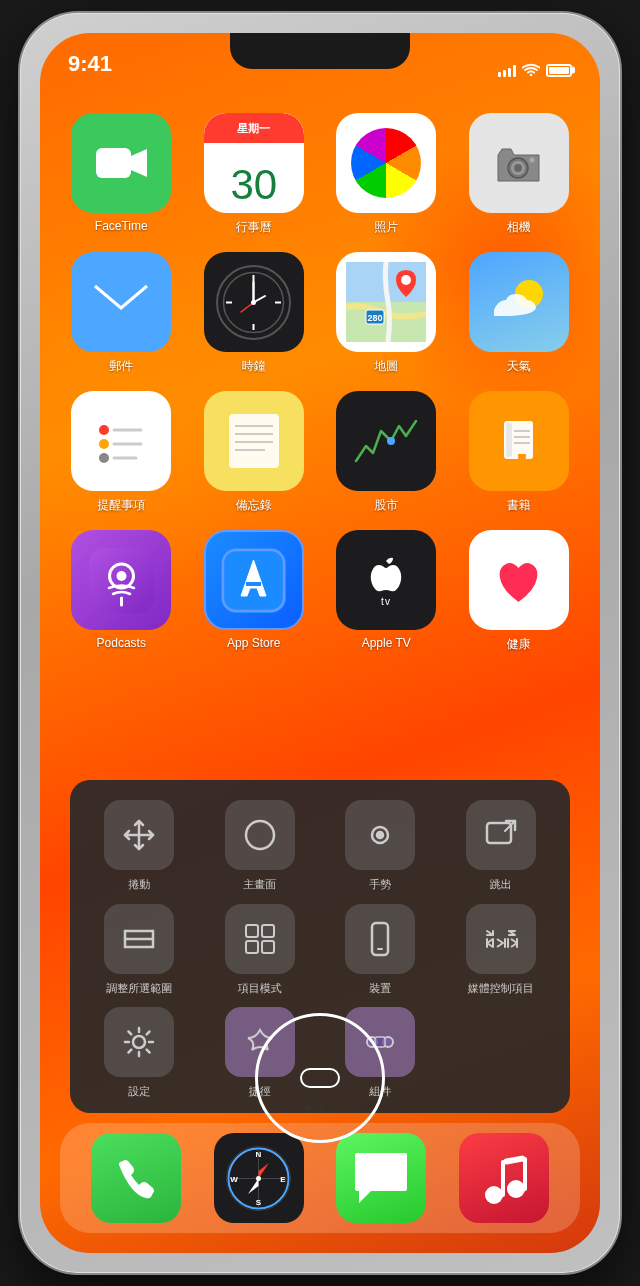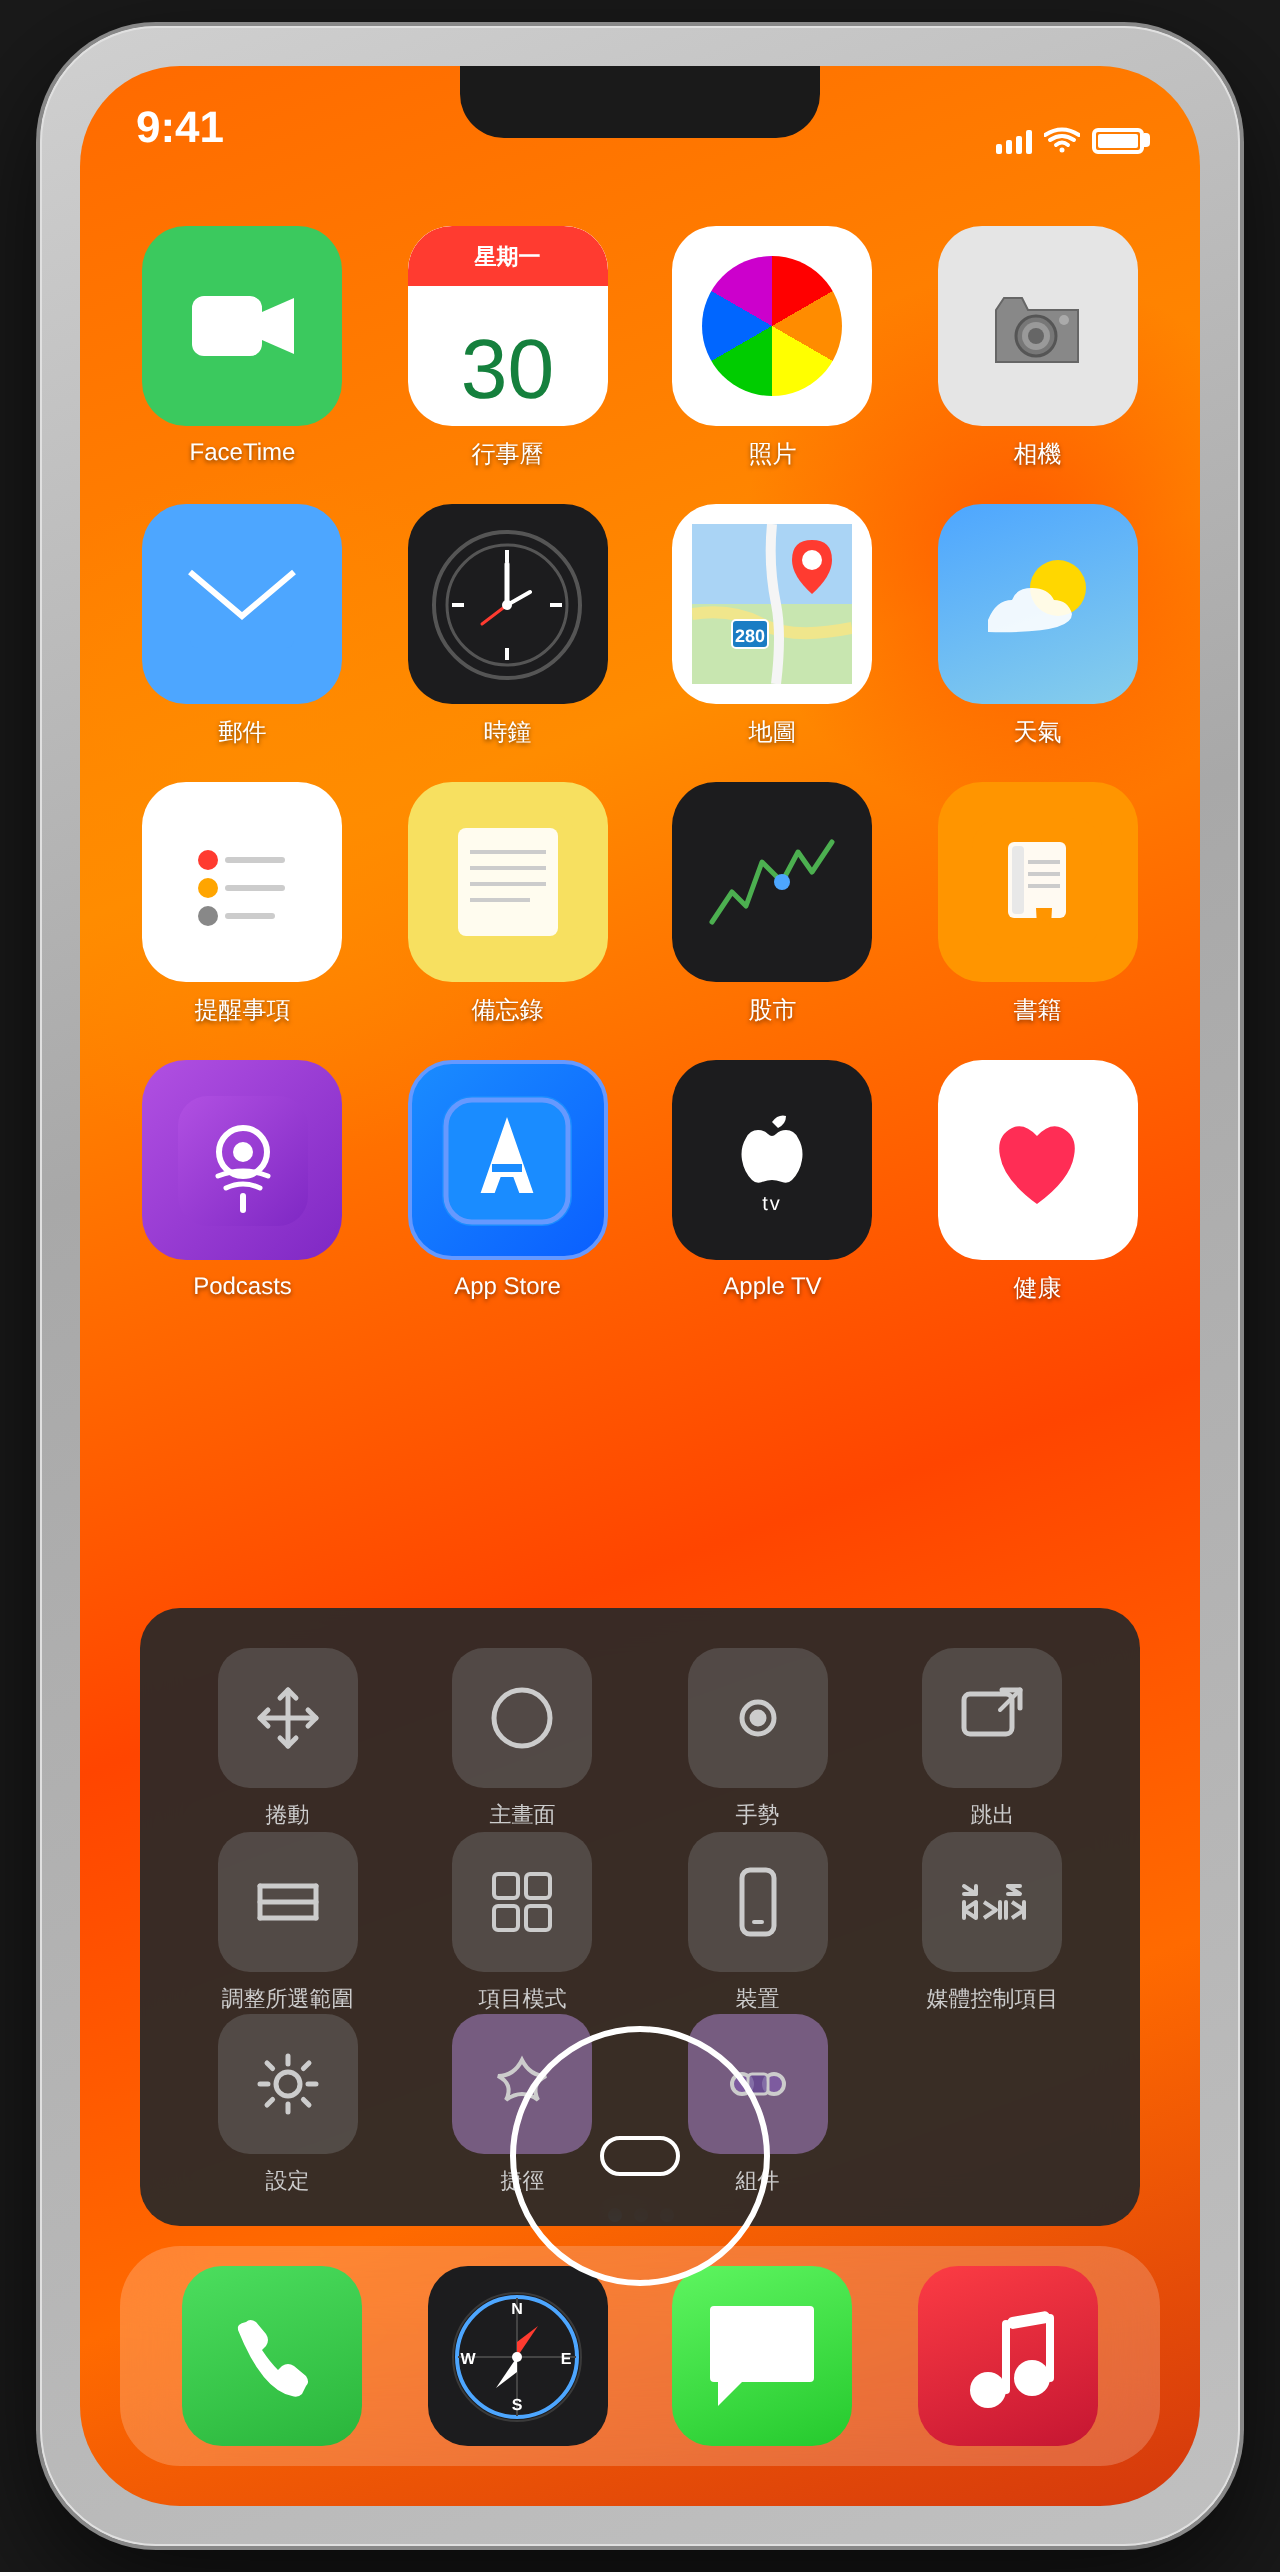--- a/index.html
+++ b/index.html
@@ -200,21 +200,21 @@
       right: 30px;
       background: rgba(40, 40, 40, 0.92);
       border-radius: 20px;
       padding: 20px 15px 15px 15px;
       z-index: 200;
       backdrop-filter: blur(10px);
     }
     .assistive-grid {
       display: grid;
       grid-template-columns: repeat(4, 1fr);
-      gap: 0;
+      gap: 12px;
     }
     .assistive-item {
       display: flex;
       flex-direction: column;
       align-items: center;
       gap: 8px;
     }
     .assistive-icon-wrap {
       width: 70px;
       height: 70px;

